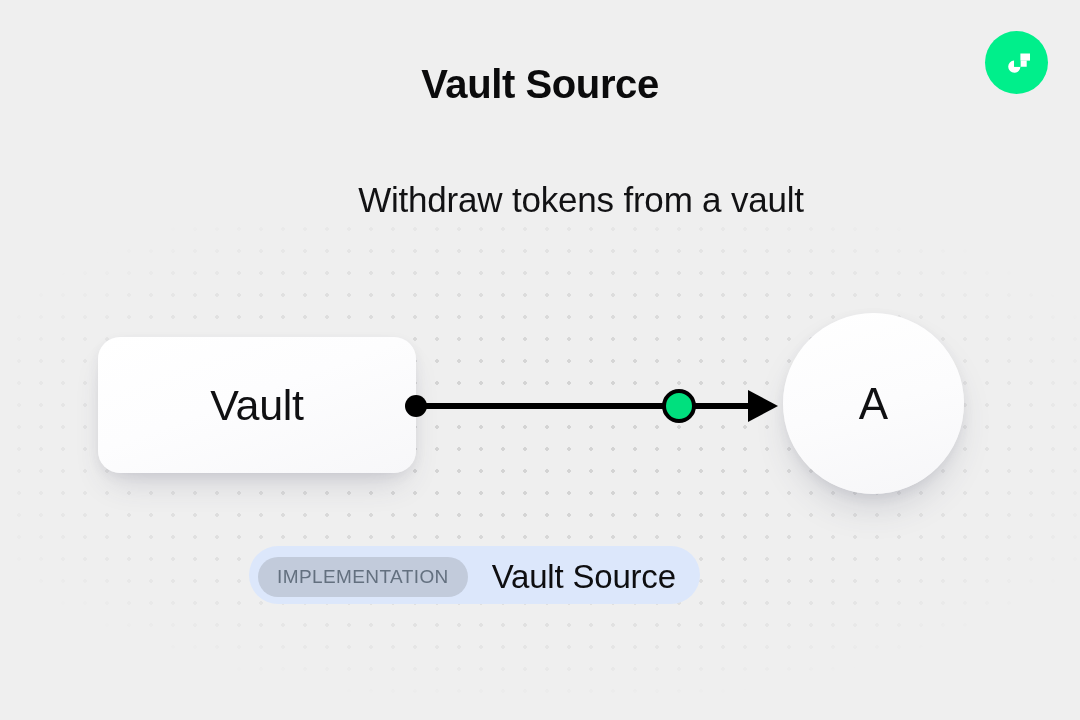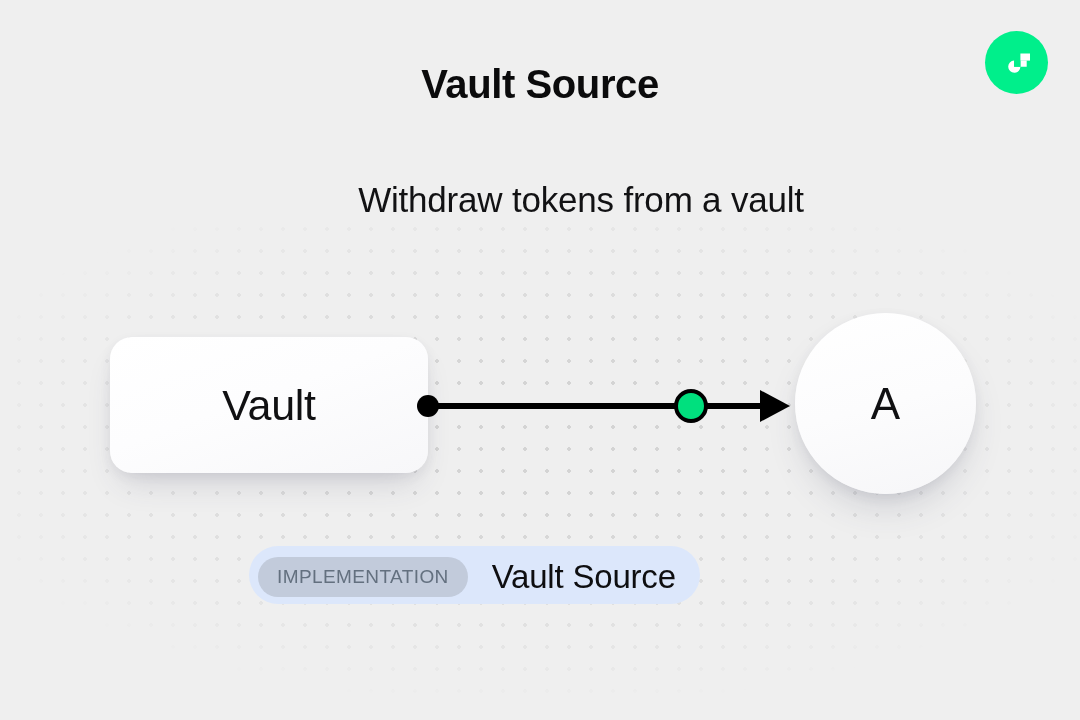--- a/index.html
+++ b/index.html
@@ -67,21 +67,21 @@
     height: 63px;
     border-radius: 50%;
     background: #00ef8b;
     display: flex;
     align-items: center;
     justify-content: center;
   }
   .logo-badge svg { display: block; }
 
   
-  .diagram { position: absolute; inset: 0; margin-left: 12px; }
+  .diagram { position: absolute; inset: 0; }
 
   .node-vault {
     position: absolute;
     left: 98px;
     top: 337px;
     width: 318px;
     height: 136px;
     border-radius: 22px;
     background: linear-gradient(160deg, #ffffff 0%, #fdfdfe 45%, #f7f7f9 100%);
     box-shadow: 0 18px 34px -12px rgba(60, 62, 90, 0.20),

